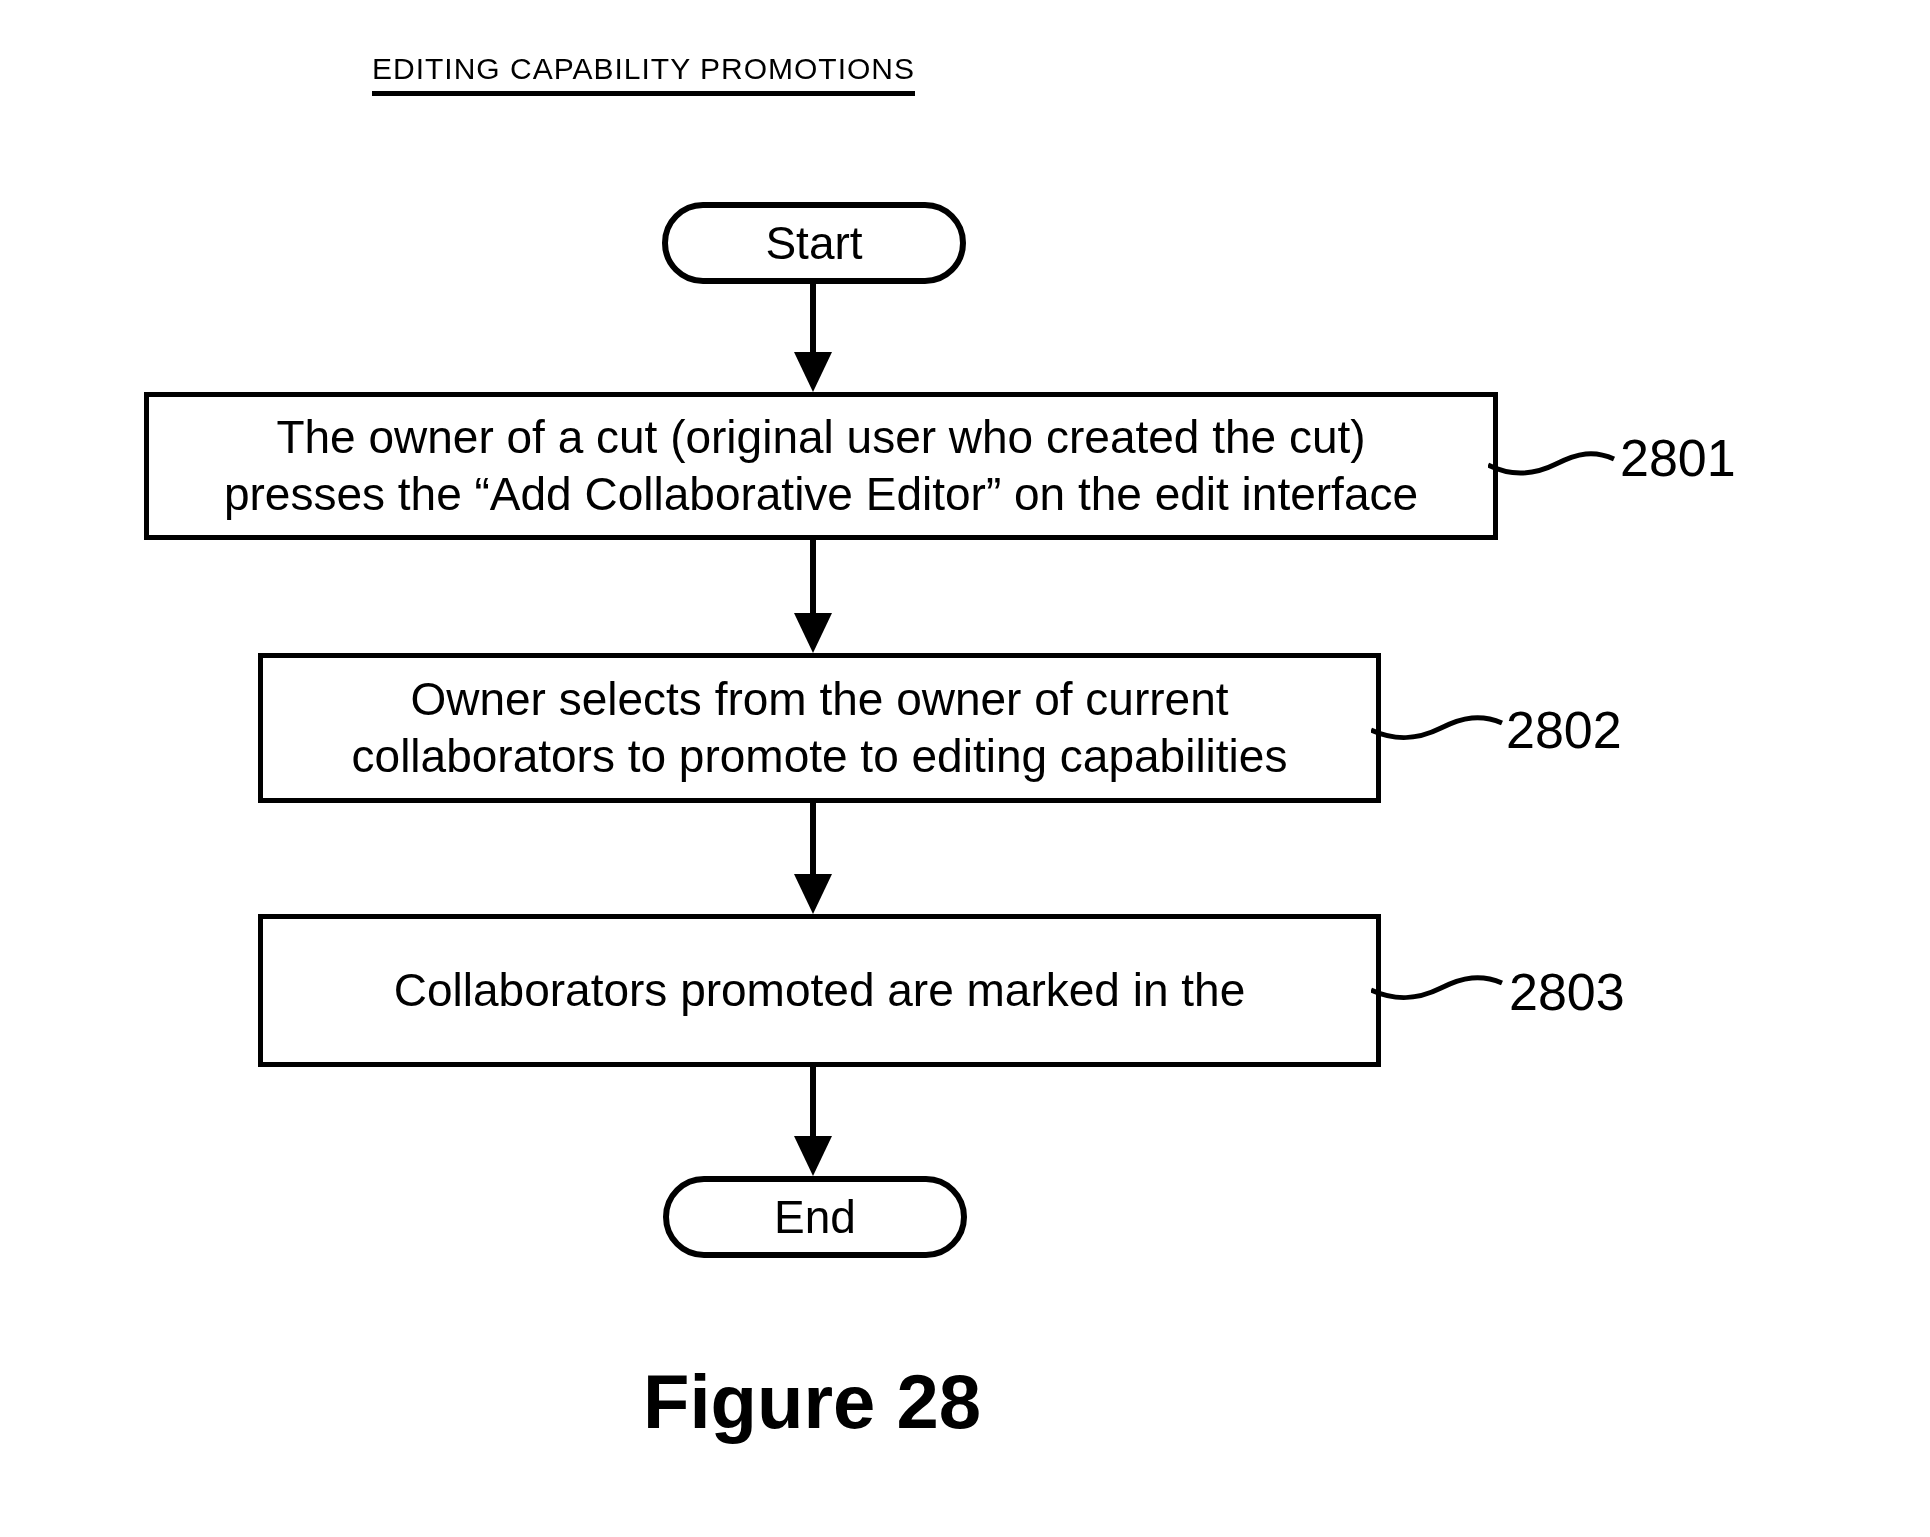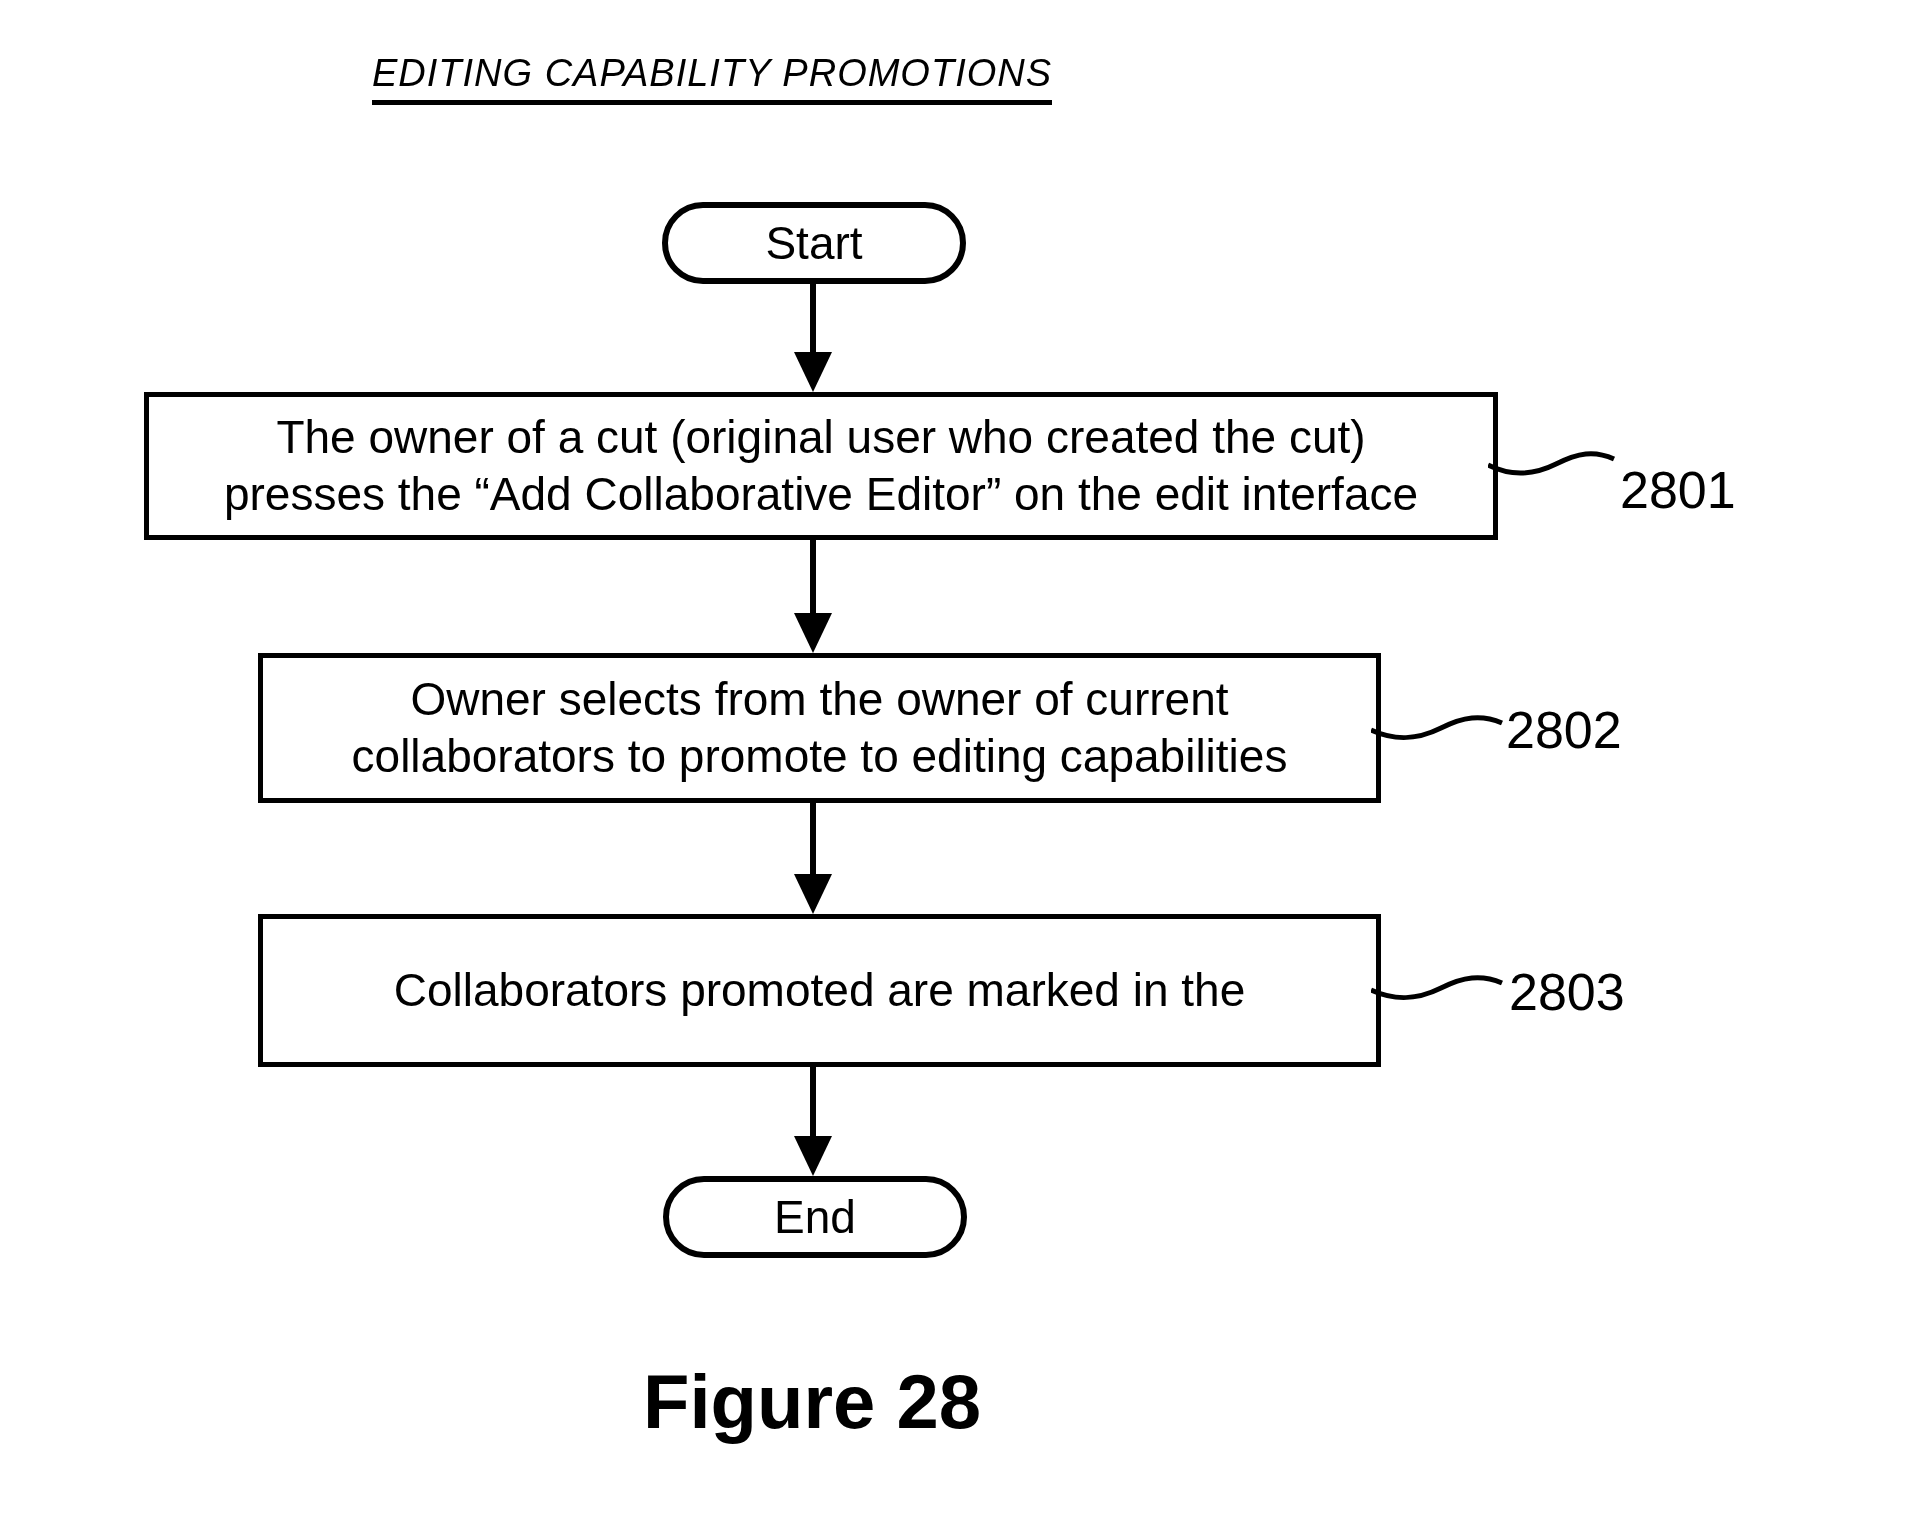--- a/index.html
+++ b/index.html
@@ -13,26 +13,25 @@
     height: 1537px;
     background: #ffffff;
     font-family: "Liberation Sans", sans-serif;
     color: #000000;
     overflow: hidden;
   }
   .page-title {
     position: absolute;
     left: 372px;
     top: 52px;
-    font-size: 38px;
+    font-size: 30px;
     letter-spacing: 1px;
     border-bottom: 5px solid #000;
     padding-bottom: 5px;
     white-space: nowrap;
-    font-style: italic;
   }
   .terminal {
     position: absolute;
     width: 292px;
     height: 70px;
     border: 6px solid #000;
     border-radius: 41px;
     display: flex;
     align-items: center;
     justify-content: center;
@@ -83,21 +82,21 @@
   .squiggle { position: absolute; }
   .squiggle svg { display: block; }
   .sq-1 { left: 1488px; top: 442px; }
   .sq-2 { left: 1371px; top: 705px; }
   .sq-3 { left: 1371px; top: 965px; }
   .ref-label {
     position: absolute;
     font-size: 52px;
     white-space: nowrap;
   }
-  .ref-1 { left: 1620px; top: 460px; }
+  .ref-1 { left: 1620px; top: 428px; }
   .ref-2 { left: 1506px; top: 700px; }
   .ref-3 { left: 1509px; top: 962px; }
   .figure-caption {
     position: absolute;
     left: 812px;
     top: 1358px;
     transform: translateX(-50%);
     font-size: 76px;
     font-weight: bold;
     white-space: nowrap;

